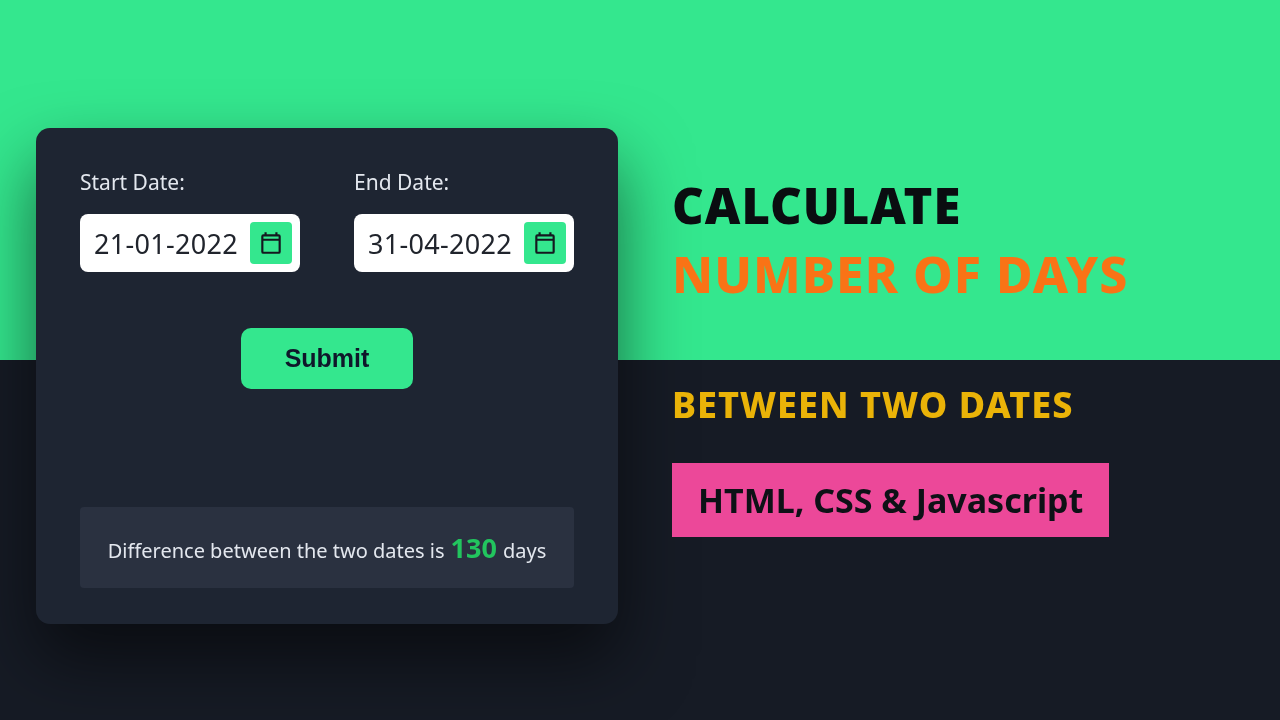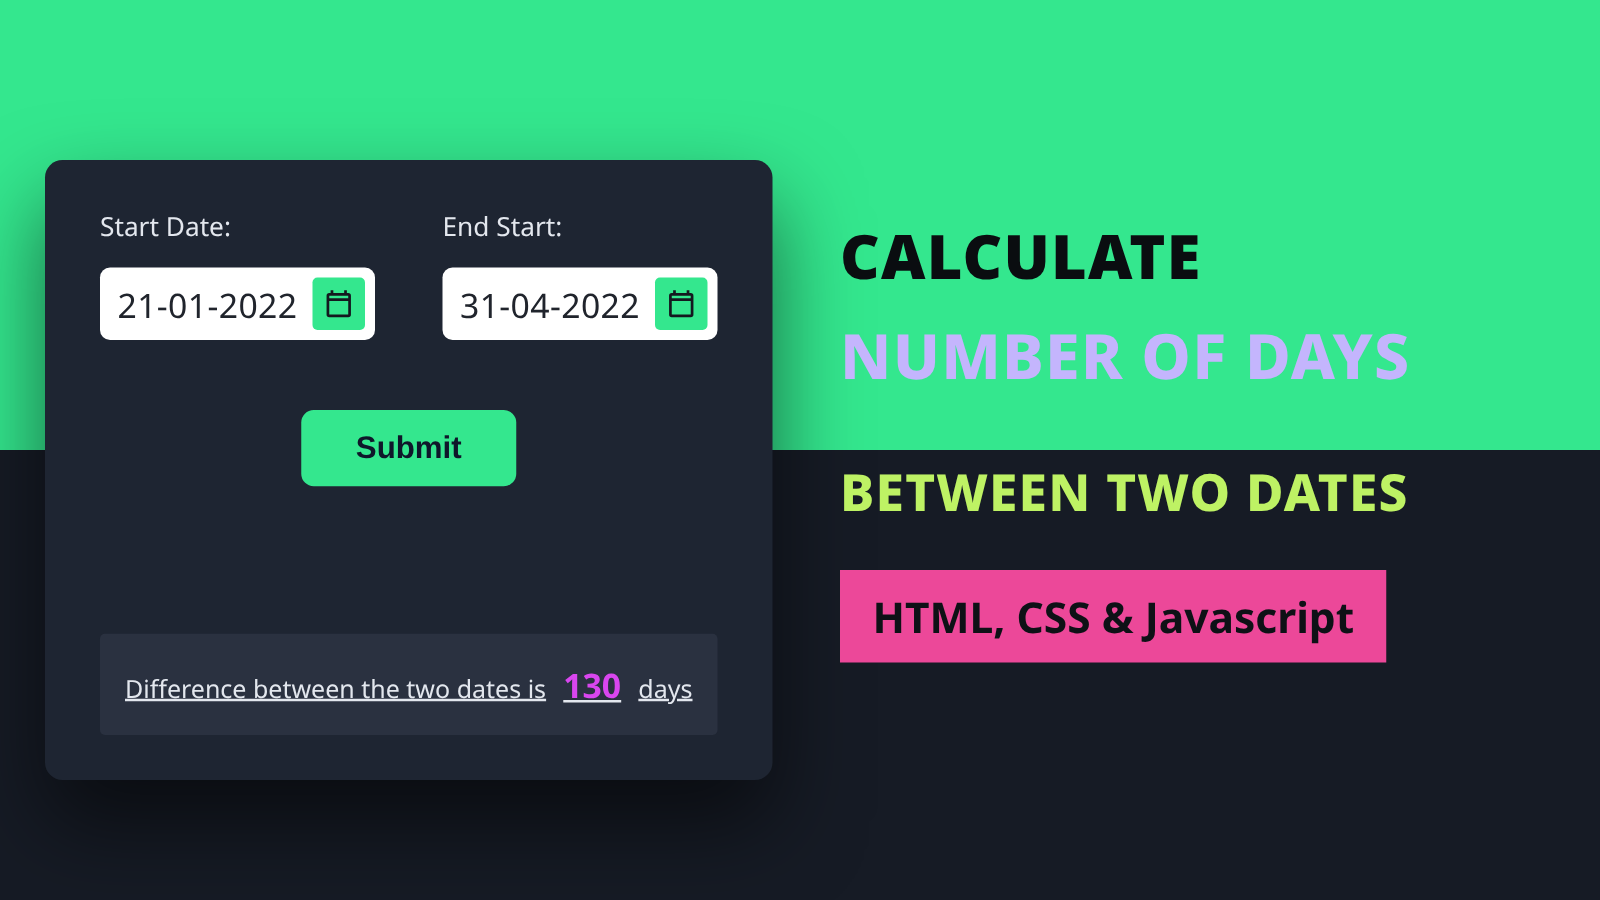--- a/index.html
+++ b/index.html
@@ -86,55 +86,54 @@
   .result-box {
     margin-top: auto;
     background: #2a3140;
     border-radius: 4px;
     padding: 22px 20px;
     text-align: center;
     color: #e3e7ee;
     font-size: 20px;
     display: flex;
     gap: 6px;
-    justify-content: space-between;
+    justify-content: center;
     align-items: baseline;
     flex-wrap: wrap;
-    text-decoration: underline;
   }
   .result-number {
-    color: #d946ef;
+    color: #22c55e;
     font-weight: 700;
     font-size: 27px;
   }
   .title-block {
     position: absolute;
     left: 672px;
     top: 172px;
     width: 580px;
   }
   .t-line1 {
     font-size: 49px;
     font-weight: 900;
     color: #0a0d10;
     letter-spacing: 1px;
   }
   .t-line2 {
     font-size: 50px;
     font-weight: 800;
-    color: #c4b5fd;
+    color: #f97316;
     letter-spacing: 1px;
-    margin-top: 12px;
+    margin-top: 2px;
   }
   .t-line3 {
-    font-size: 41px;
+    font-size: 36px;
     font-weight: 800;
-    color: #bef264;
+    color: #eab308;
     letter-spacing: 1px;
-    margin-top: 48px;
+    margin-top: 72px;
   }
   .tech-badge {
     display: inline-block;
     background: #ec4899;
     color: #0e1116;
     font-size: 34px;
     font-weight: 700;
     padding: 14px 26px;
     margin-top: 34px;
   }
@@ -153,21 +152,21 @@
         <span class="date-value">21-01-2022</span>
         <span class="cal-btn">
           <svg viewBox="0 0 24 24" fill="#14181f">
               <path d="M19 4h-1V2h-2v2H8V2H6v2H5a2 2 0 0 0-2 2v14a2 2 0 0 0 2 2h14a2 2 0 0 0 2-2V6a2 2 0 0 0-2-2zm0 16H5V10h14v10zM5 8V6h14v2H5z"></path>
             </svg>
         </span>
       </div>
     </div>
 
     <div class="field">
-      <label class="field-label">End Start:</label>
+      <label class="field-label">End Date:</label>
       <div class="date-input">
         <span class="date-value">31-04-2022</span>
         <span class="cal-btn">
           <svg viewBox="0 0 24 24" fill="#14181f">
               <path d="M19 4h-1V2h-2v2H8V2H6v2H5a2 2 0 0 0-2 2v14a2 2 0 0 0 2 2h14a2 2 0 0 0 2-2V6a2 2 0 0 0-2-2zm0 16H5V10h14v10zM5 8V6h14v2H5z"></path>
             </svg>
         </span>
       </div>
     </div>
 

